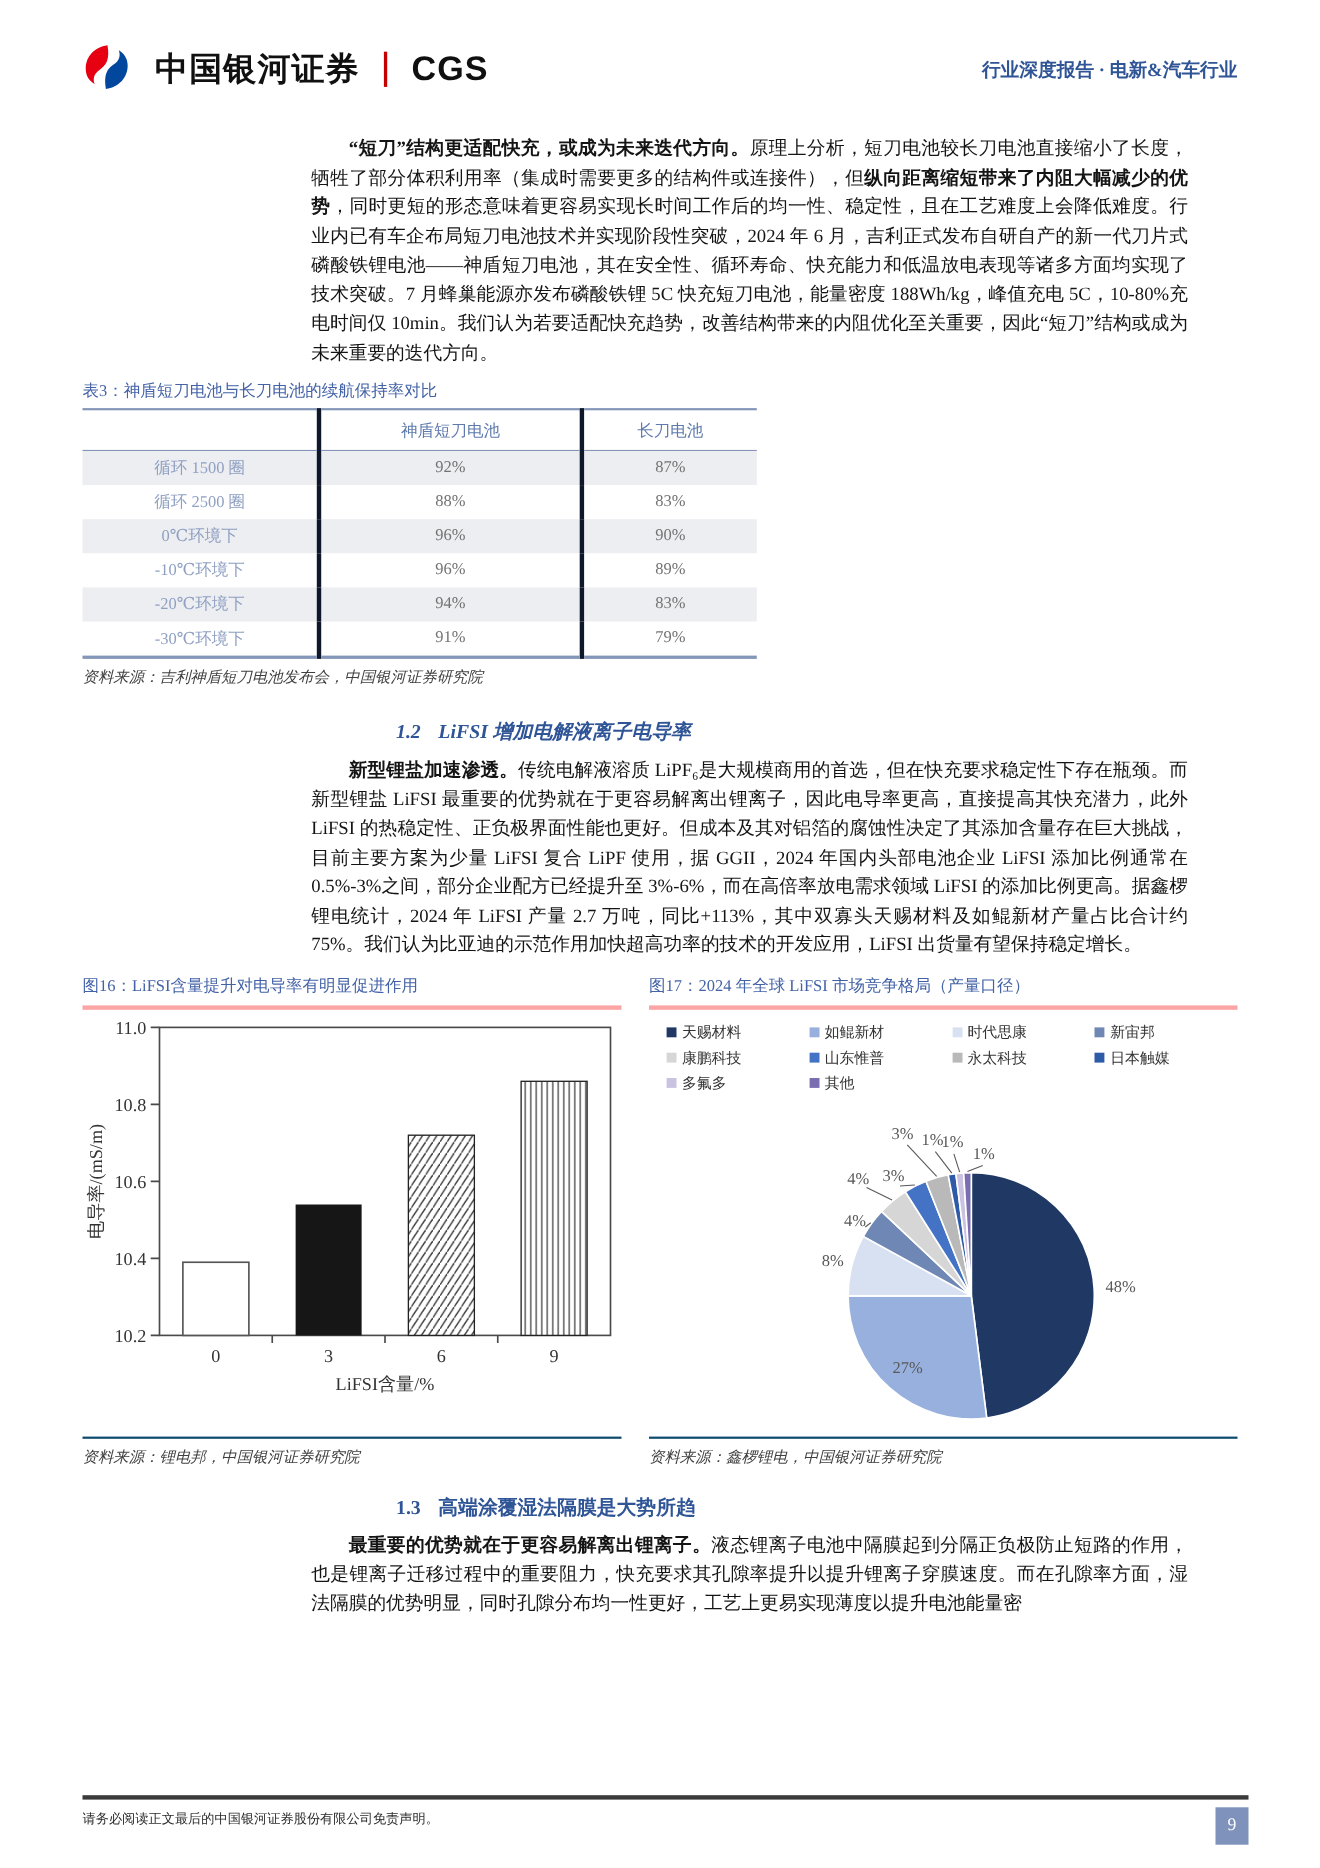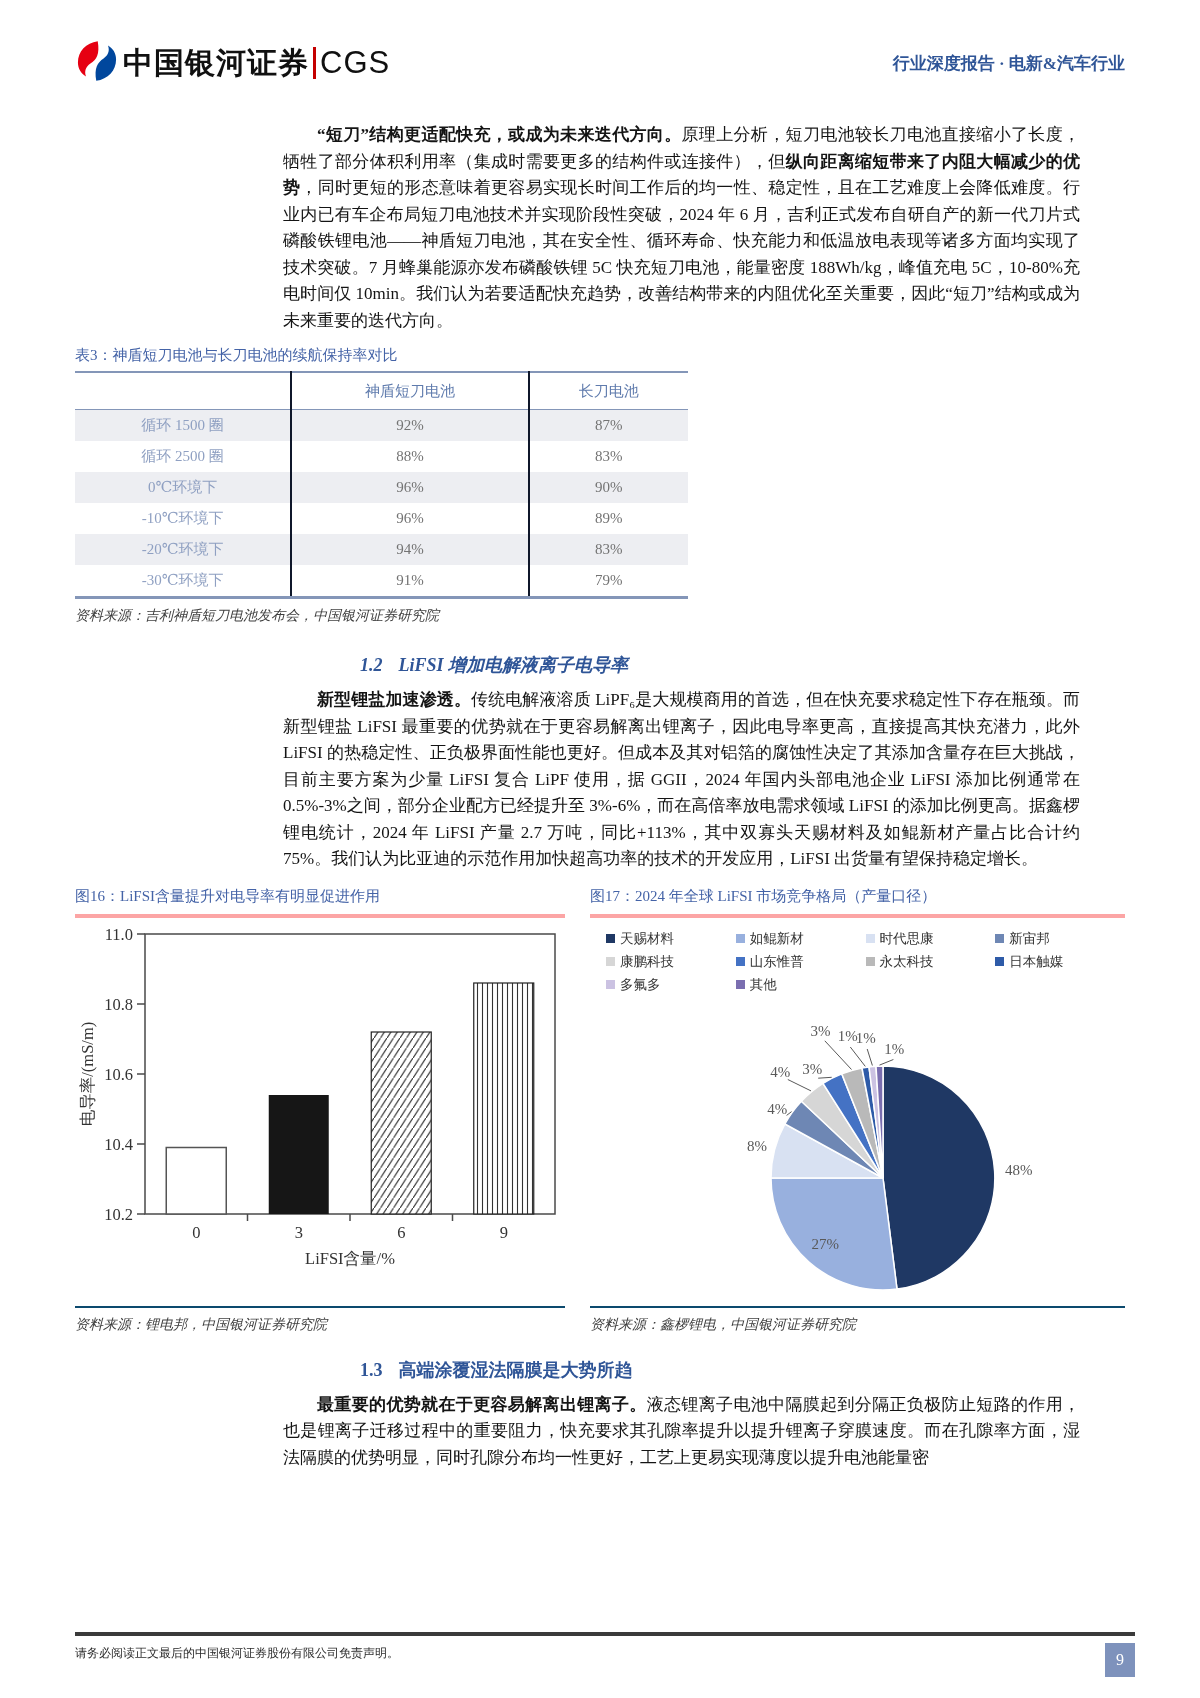--- a/index.html
+++ b/index.html
@@ -2,24 +2,24 @@
 <html><head>
 <meta charset="utf-8">
 <style>
   html,body{margin:0;padding:0;background:#fff;}
   .page{width:1200px;height:1698px;position:relative;background:#fff;overflow:hidden;
         font-family:"Liberation Serif","DejaVu Serif",serif;color:#141414;margin:0 auto;}
   .content{padding:38px 75px 0 75px;}
 
   
   .hdr{display:flex;justify-content:space-between;align-items:center;height:50px;}
-  .brand{display:flex;align-items:center;gap:4px;}
+  .brand{display:flex;align-items:center;gap:22px;}
   .brand-cn{font-family:"Liberation Sans","DejaVu Sans",sans-serif;font-weight:bold;font-size:30px;color:#101010;letter-spacing:1px;}
   .brand-bar{width:3px;height:32px;background:#C40000;}
-  .brand-en{font-family:"Liberation Sans","DejaVu Sans",sans-serif;font-weight:normal;font-size:31px;color:#101010;letter-spacing:1px;}
+  .brand-en{font-family:"Liberation Sans","DejaVu Sans",sans-serif;font-weight:bold;font-size:31px;color:#101010;letter-spacing:1px;}
   .rpt-type{color:#2F5597;font-weight:bold;font-size:17px;}
 
   
   .para{width:797px;margin:0 0 0 208px;font-size:17px;line-height:26.5px;text-align:justify;text-indent:2em;}
   .para b{font-weight:bold;}
   .p1{margin-top:34px;}
   .p2{margin-top:10px;}
   .p3{margin-top:10px;}
 
   
@@ -29,21 +29,21 @@
   .sec-13{margin-top:24px;}
 
   
   .tbl-title{color:#4463A7;font-size:15px;margin-top:12px;}
   table.cmp{width:613px;border-collapse:collapse;margin-top:6px;
             border-top:2px solid #8496B8;border-bottom:3px solid #8496B8;font-size:15px;}
   table.cmp thead tr{border-bottom:1.5px solid #8496B8;}
   table.cmp th{font-weight:normal;color:#5F7BAD;height:34px;text-align:center;}
   table.cmp td{height:29px;text-align:center;color:#737373;}
   table.cmp td:first-child{color:#8FA0C2;}
-  table.cmp th:nth-child(n+2),table.cmp td:nth-child(n+2){border-left:2px solid #0f172a;}
+  table.cmp th:nth-child(n+2),table.cmp td:nth-child(n+2){border-left:4px solid #0f172a;}
   table.cmp tbody tr:nth-child(odd){background:#EDEEF2;}
   .src{font-style:italic;font-size:14px;color:#3F3F3F;margin-top:8px;}
 
   
   .figs{display:flex;margin-top:14px;}
   .fig-left{width:490px;margin-right:25px;}
   .fig-right{width:535px;}
   .fig-title{color:#4463A7;font-size:15px;padding-bottom:8px;border-bottom:4px solid #fca5a5;}
   .fig-body{height:388px;overflow:hidden;position:relative;}
   .fig-footer{border-top:2px solid #0c4a6e;}

